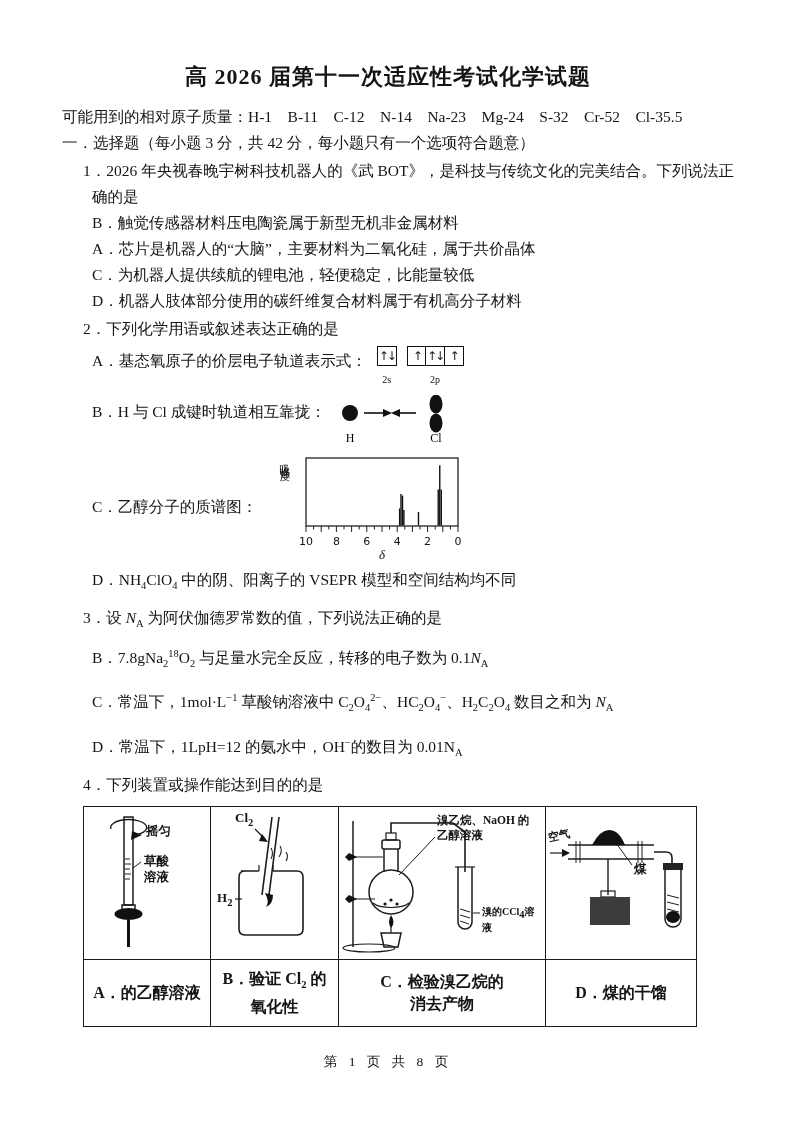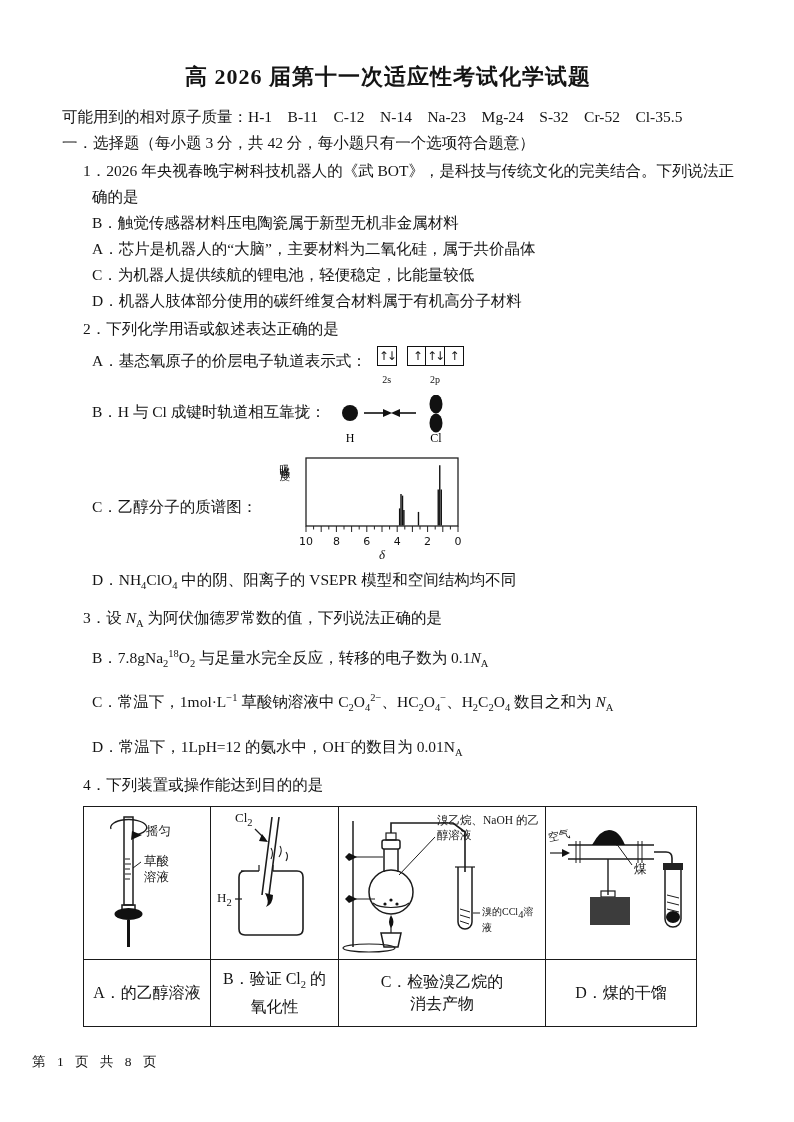--- a/index.html
+++ b/index.html
@@ -18,28 +18,28 @@
   .oboxes{display:inline-flex;}
   .obox{display:inline-flex;width:18px;height:18px;border:1.6px solid #111;align-items:center;justify-content:center;
         font-family:"DejaVu Sans",sans-serif;font-size:12px;letter-spacing:-2px;background:#fff;}
   .oboxes .obox + .obox{margin-left:-1.6px;}
   .olab{font-size:10px;margin-top:1px;font-family:"Liberation Serif",serif;}
   
   .specwrap{display:inline-flex;align-items:stretch;margin-left:4px;}
   .ylab{writing-mode:vertical-rl;text-orientation:upright;font-size:10.5px;letter-spacing:2px;padding:4px 1px 30px 0;}
   
   .aptable{border-collapse:collapse;margin:8px 0 0 21px;table-layout:fixed;}
-  .aptable td{border:1.6px solid #1a1a1a;padding:0;vertical-align:middle;}
+  .aptable td{border:1.6px solid #1a1a1a;padding:0;vertical-align:middle;font-weight:bold;}
   .figcell{height:152px;}
   .capcell{height:66px;text-align:center;font-size:16px;line-height:22px;}
   .figwrap{position:relative;width:100%;height:152px;}
   .figwrap svg{position:absolute;left:0;top:0;}
   .figlabel{position:absolute;font-size:11.5px;line-height:13px;white-space:nowrap;}
   .figlabel.wrap{white-space:normal;}
-  .footer{margin:26px 0 0 -30px;font-size:13.5px;letter-spacing:4px;}
+  .footer{text-align:center;margin:26px 0 0 -30px;font-size:13.5px;letter-spacing:4px;}
 </style>
 </head>
 <body>
 
 <div class="page">
 
   <div class="title">高 2026 届第十一次适应性考试化学试题</div>
 
   <div class="bodyline">可能用到的相对原子质量：H-1　B-11　C-12　N-14　Na-23　Mg-24　S-32　Cr-52　Cl-35.5</div>
   <div class="bodyline">一．选择题（每小题 3 分，共 42 分，每小题只有一个选项符合题意）</div>

